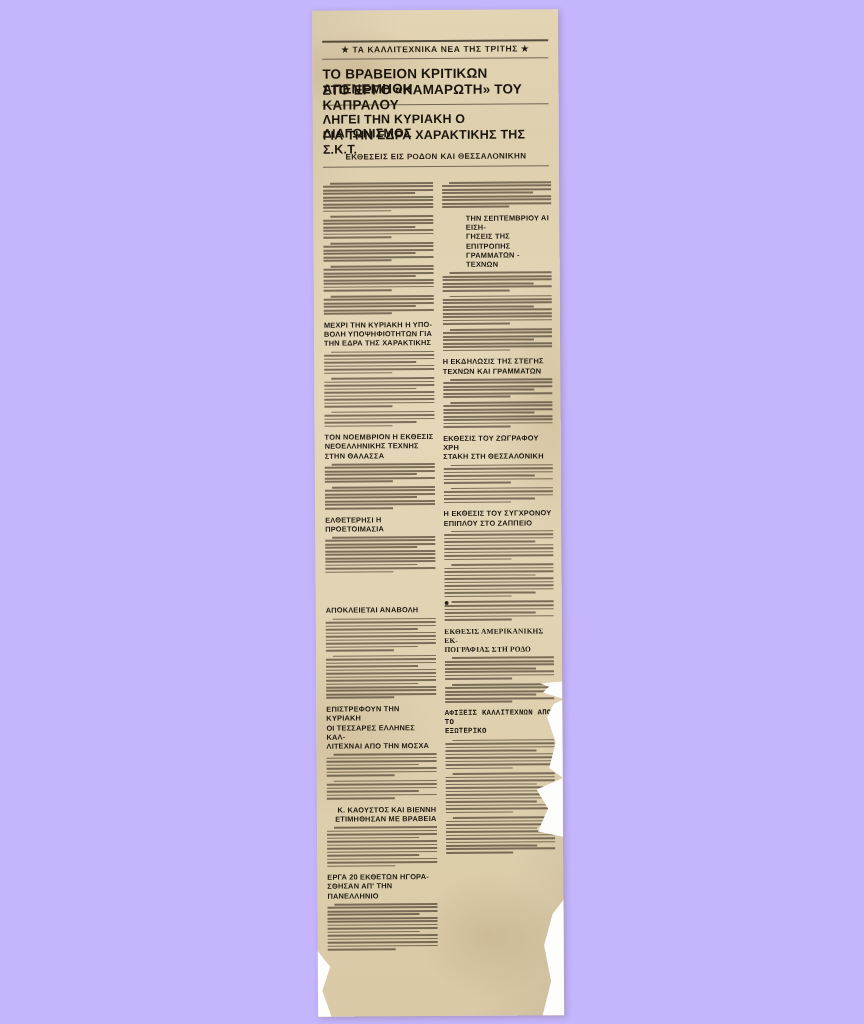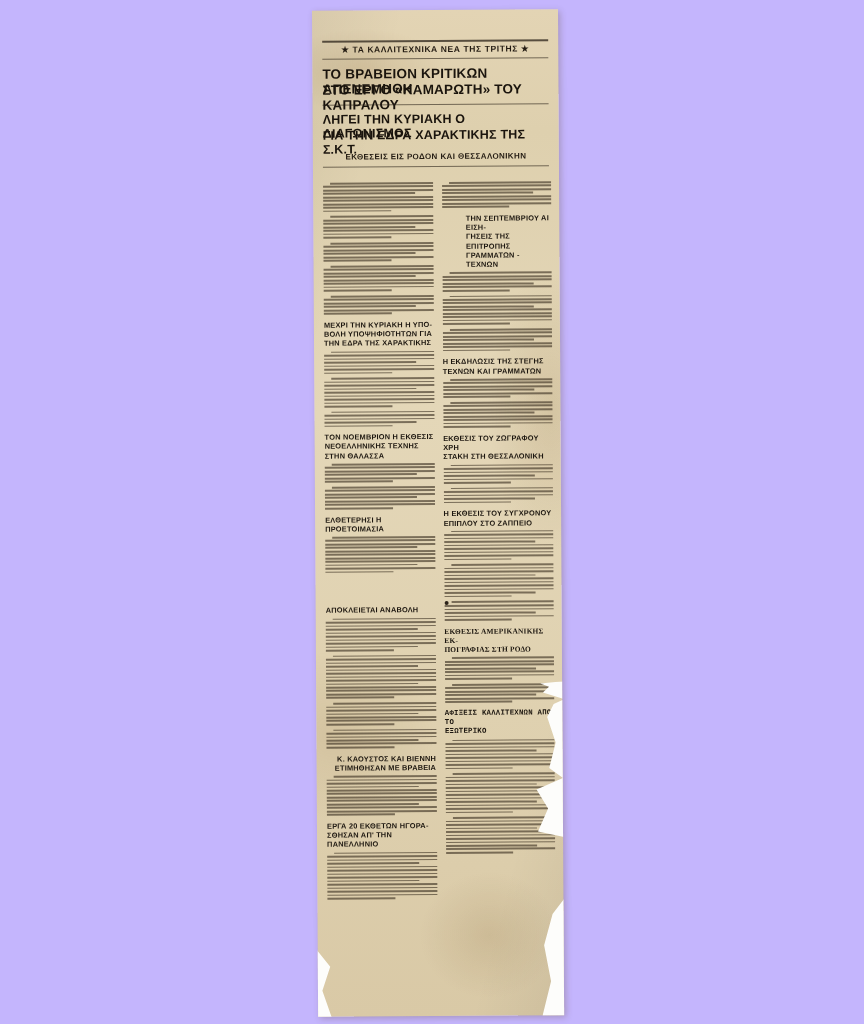--- a/index.html
+++ b/index.html
@@ -319,20 +319,23 @@
             <div class="ln"></div>
             <div class="ln"></div>
             <div class="ln"></div>
             <div class="ln"></div>
             <div class="ln mid"></div>
             <div class="ln"></div>
             <div class="ln"></div>
             <div class="ln"></div>
             <div class="ln short"></div>
           </div>
+          <div class="secthead" style="white-space: pre-line;">ΕΠΙΣΤΡΕΦΟΥΝ ΤΗΝ ΚΥΡΙΑΚΗ
+ΟΙ ΤΕΣΣΑΡΕΣ ΕΛΛΗΝΕΣ ΚΑΛ-
+ΛΙΤΕΧΝΑΙ ΑΠΟ ΤΗΝ ΜΟΣΧΑ</div>
           <div class="para">
             <div class="ln ind"></div>
             <div class="ln"></div>
             <div class="ln"></div>
             <div class="ln mid"></div>
             <div class="ln"></div>
             <div class="ln"></div>
             <div class="ln short"></div>
           </div>
           <div class="para">

